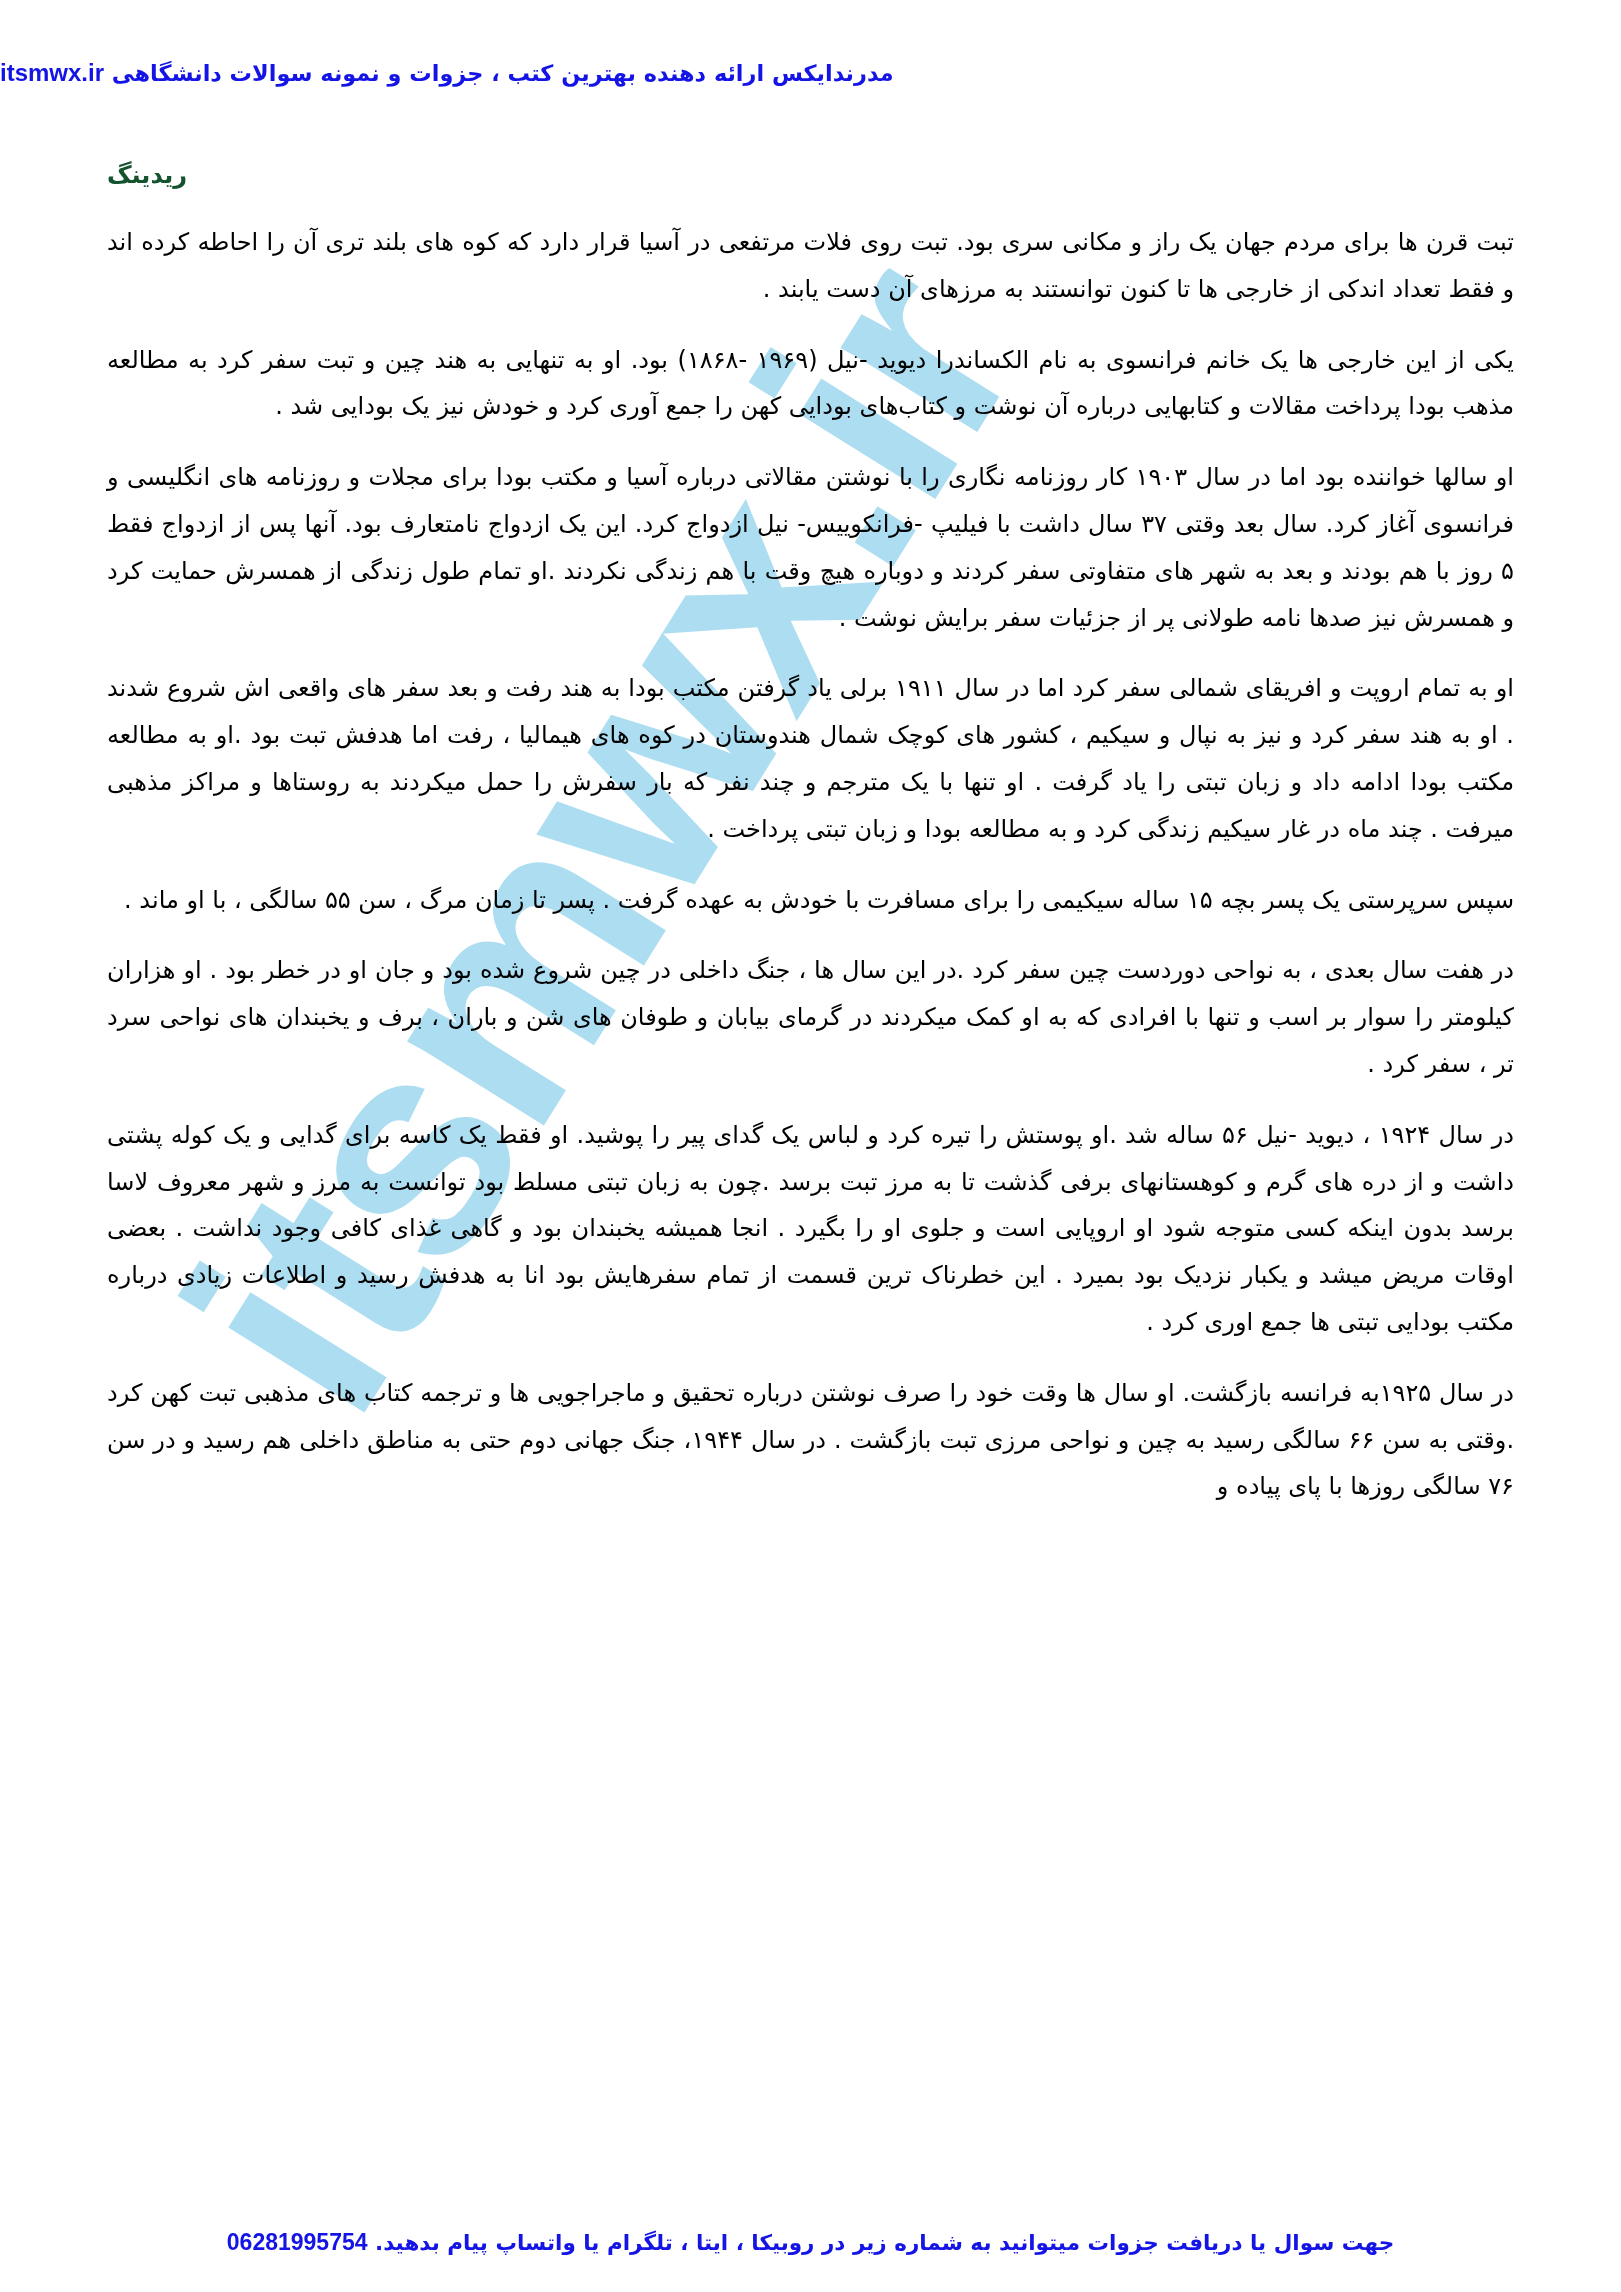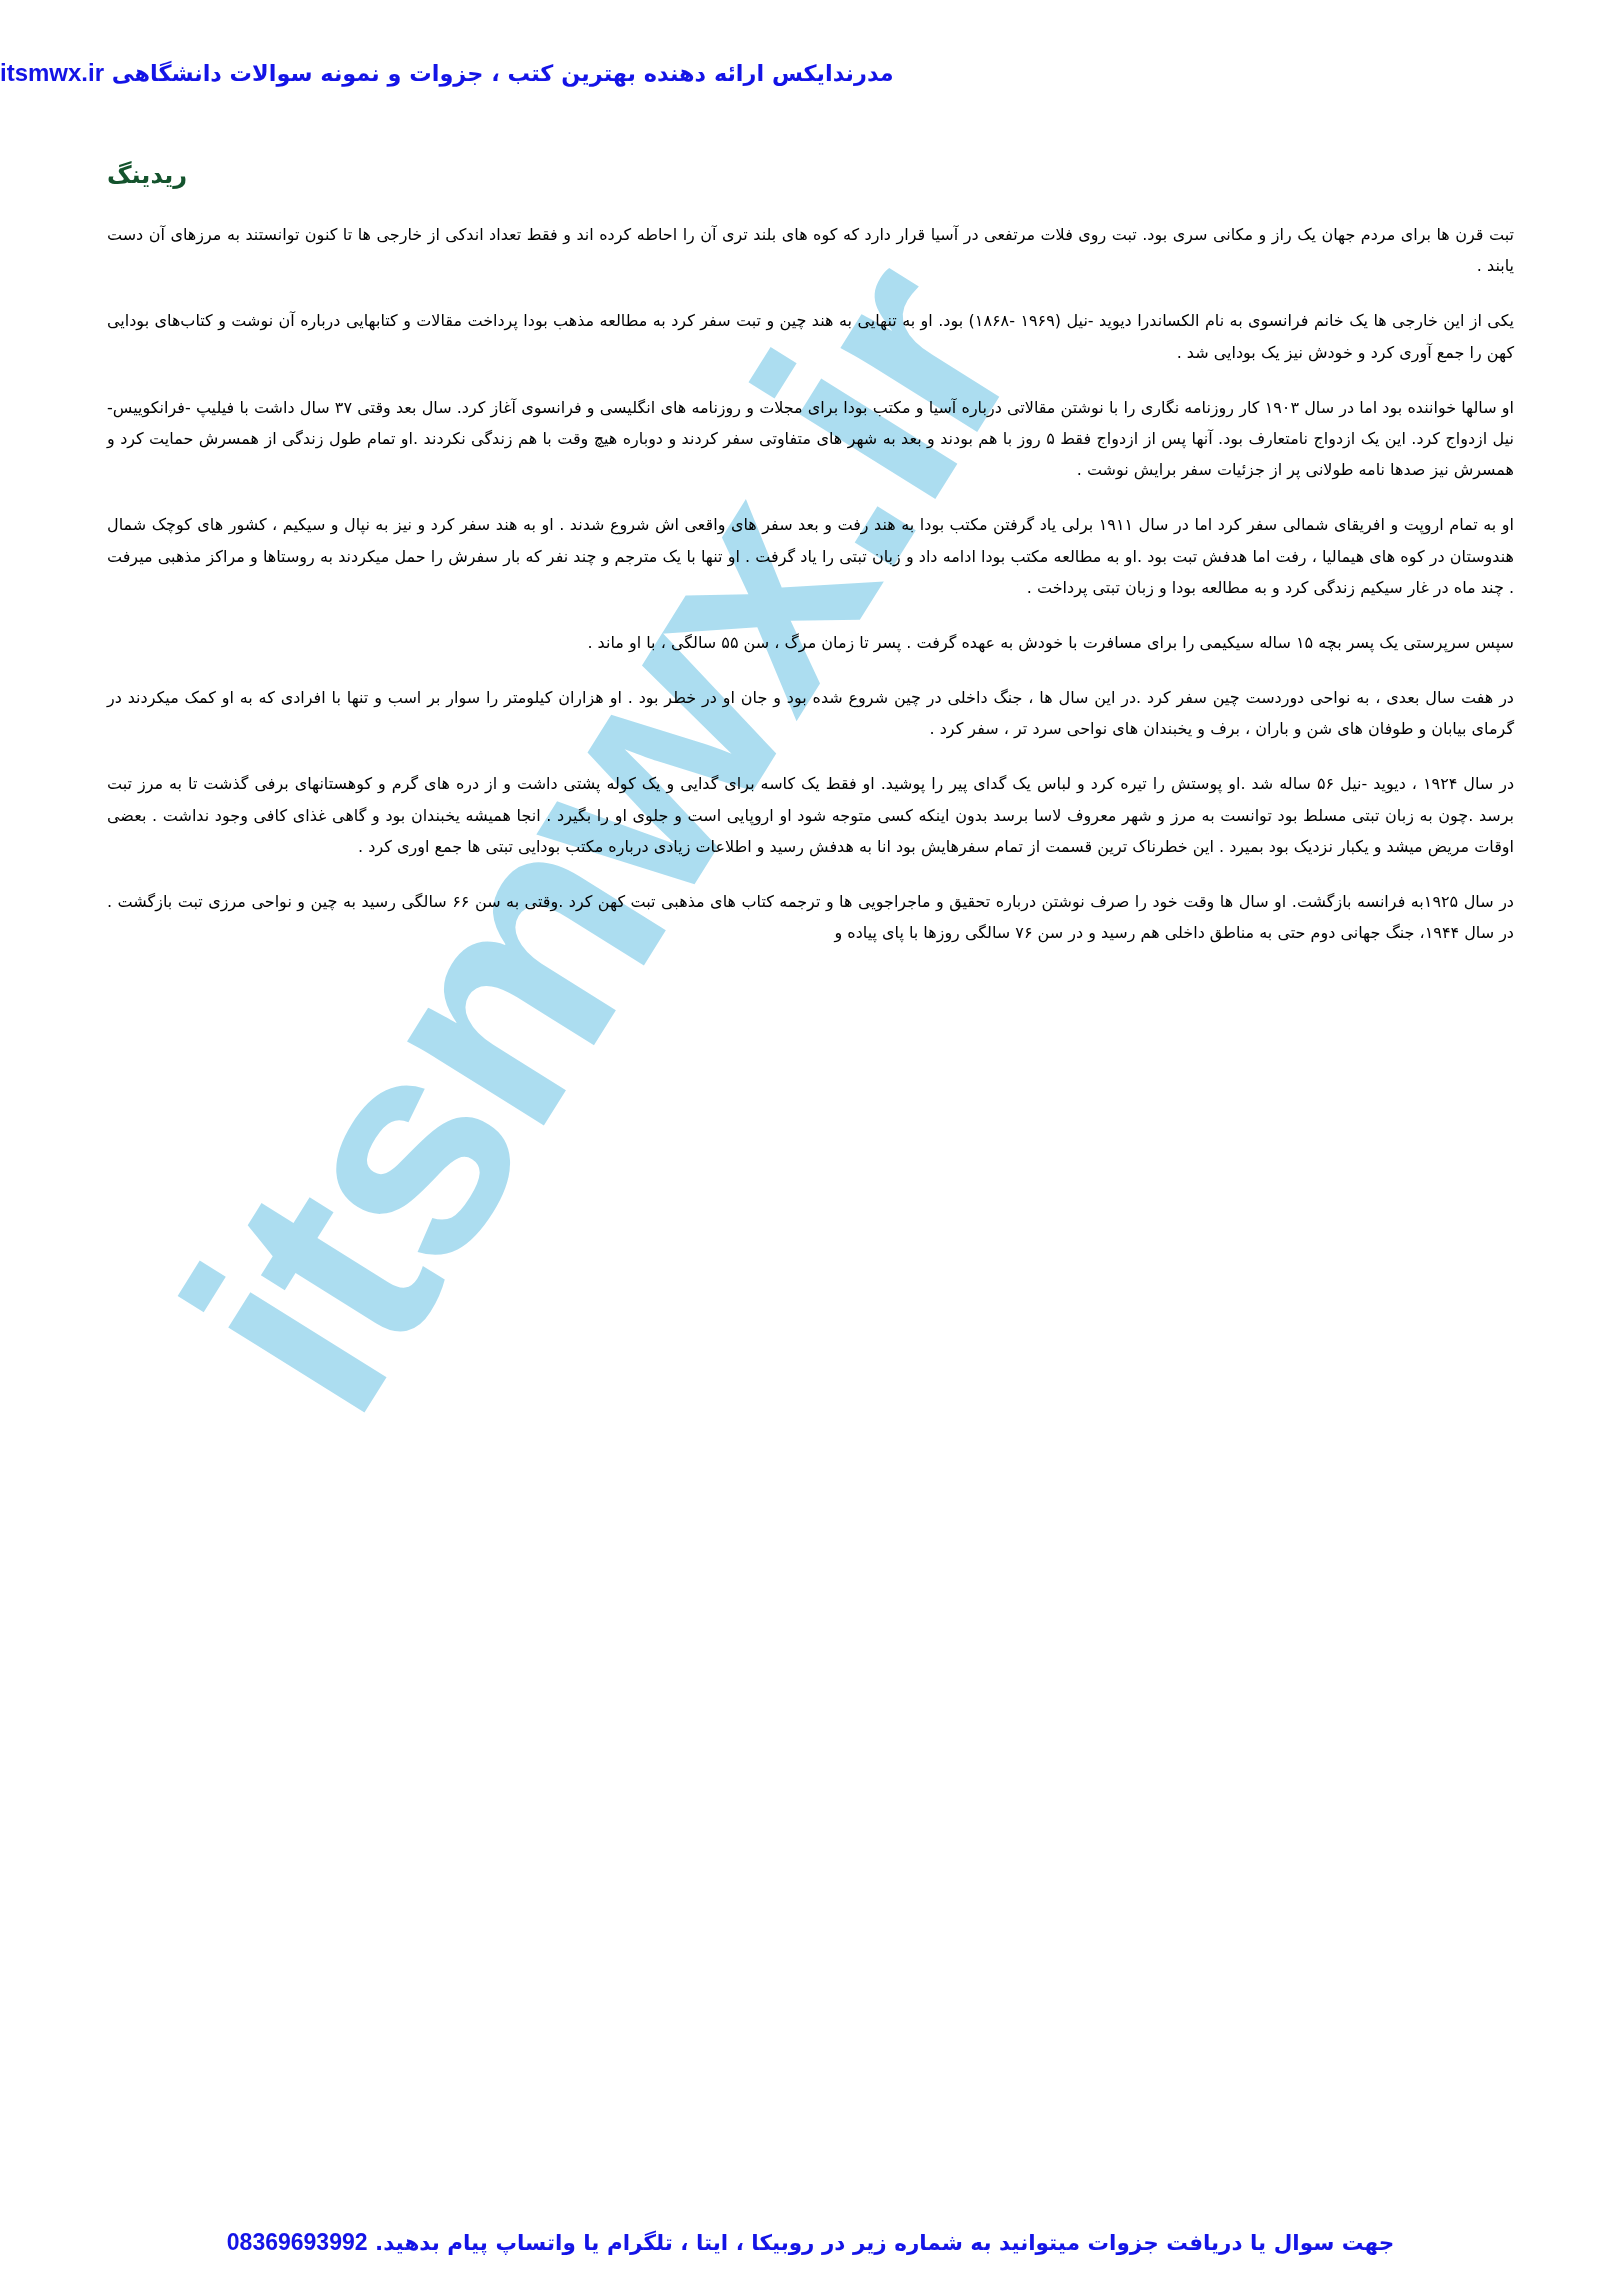--- a/index.html
+++ b/index.html
@@ -94,21 +94,21 @@
   .doc-title {
     font-size: 24px;
     font-weight: 700;
     color: #14532d;
     text-align: left;
     margin: 0 0 30px 0;
     direction: rtl;
     letter-spacing: 0;
   }
   .para {
-    font-size: 16px;
+    font-size: 24px;
     line-height: 1.95;
     color: #000000;
     margin: 0 0 24px 0;
     text-align: justify;
     text-justify: inter-word;
     direction: rtl;
   }
   .para:last-child { margin-bottom: 0; }
 
   
@@ -166,18 +166,18 @@
     <p class="para">او به تمام اروپت و افریقای شمالی سفر کرد اما در سال ۱۹۱۱ برلی یاد گرفتن مکتب بودا به هند رفت و بعد سفر های واقعی اش شروع شدند . او به هند سفر کرد و نیز به نپال و سیکیم ، کشور های کوچک شمال هندوستان در کوه های هیمالیا ، رفت اما هدفش تبت بود .او به مطالعه مکتب بودا ادامه داد و زبان تبتی را یاد گرفت . او تنها با یک مترجم و چند نفر که بار سفرش را حمل میکردند به روستاها و مراکز مذهبی میرفت . چند ماه در غار سیکیم زندگی کرد و به مطالعه بودا و زبان تبتی پرداخت .</p>
     <p class="para">سپس سرپرستی یک پسر بچه ۱۵ ساله سیکیمی را برای مسافرت با خودش به عهده گرفت . پسر تا زمان مرگ ، سن ۵۵ سالگی ، با او ماند .</p>
     <p class="para">در هفت سال بعدی ، به نواحی دوردست چین سفر کرد .در این سال ها ، جنگ داخلی در چین شروع شده بود و جان او در خطر بود . او هزاران کیلومتر را سوار بر اسب و تنها با افرادی که به او کمک میکردند در گرمای بیابان و طوفان های شن و باران ، برف و یخبندان های نواحی سرد تر ، سفر کرد .</p>
     <p class="para">در سال ۱۹۲۴ ، دیوید -نیل ۵۶ ساله شد .او پوستش را تیره کرد و لباس یک گدای پیر را پوشید. او فقط یک کاسه برای گدایی و یک کوله پشتی داشت و از دره های گرم و کوهستانهای برفی گذشت تا به مرز تبت برسد .چون به زبان تبتی مسلط بود توانست به مرز و شهر معروف لاسا برسد بدون اینکه کسی متوجه شود او اروپایی است و جلوی او را بگیرد . انجا همیشه یخبندان بود و گاهی غذای کافی وجود نداشت . بعضی اوقات مریض میشد و یکبار نزدیک بود بمیرد . این خطرناک ترین قسمت از تمام سفرهایش بود انا به هدفش رسید و اطلاعات زیادی درباره مکتب بودایی تبتی ها جمع اوری کرد .</p>
     <p class="para">در سال ۱۹۲۵به فرانسه بازگشت. او سال ها وقت خود را صرف نوشتن درباره تحقیق و ماجراجویی ها و ترجمه کتاب های مذهبی تبت کهن کرد .وقتی به سن ۶۶ سالگی رسید به چین و نواحی مرزی تبت بازگشت . در سال ۱۹۴۴، جنگ جهانی دوم حتی به مناطق داخلی هم رسید و در سن ۷۶ سالگی روزها با پای پیاده و</p>
   </div>
 
   <div class="footer-band">
     <div class="footer-text">
       <span>جهت سوال یا دریافت جزوات میتوانید به شماره زیر در روبیکا ، ایتا ، تلگرام یا واتساپ پیام بدهید.</span>
-      <span class="phone">08369693992</span>
+      <span class="phone">06281995754</span>
     </div>
   </div>
 
 </div>
 
 
 </body></html>

